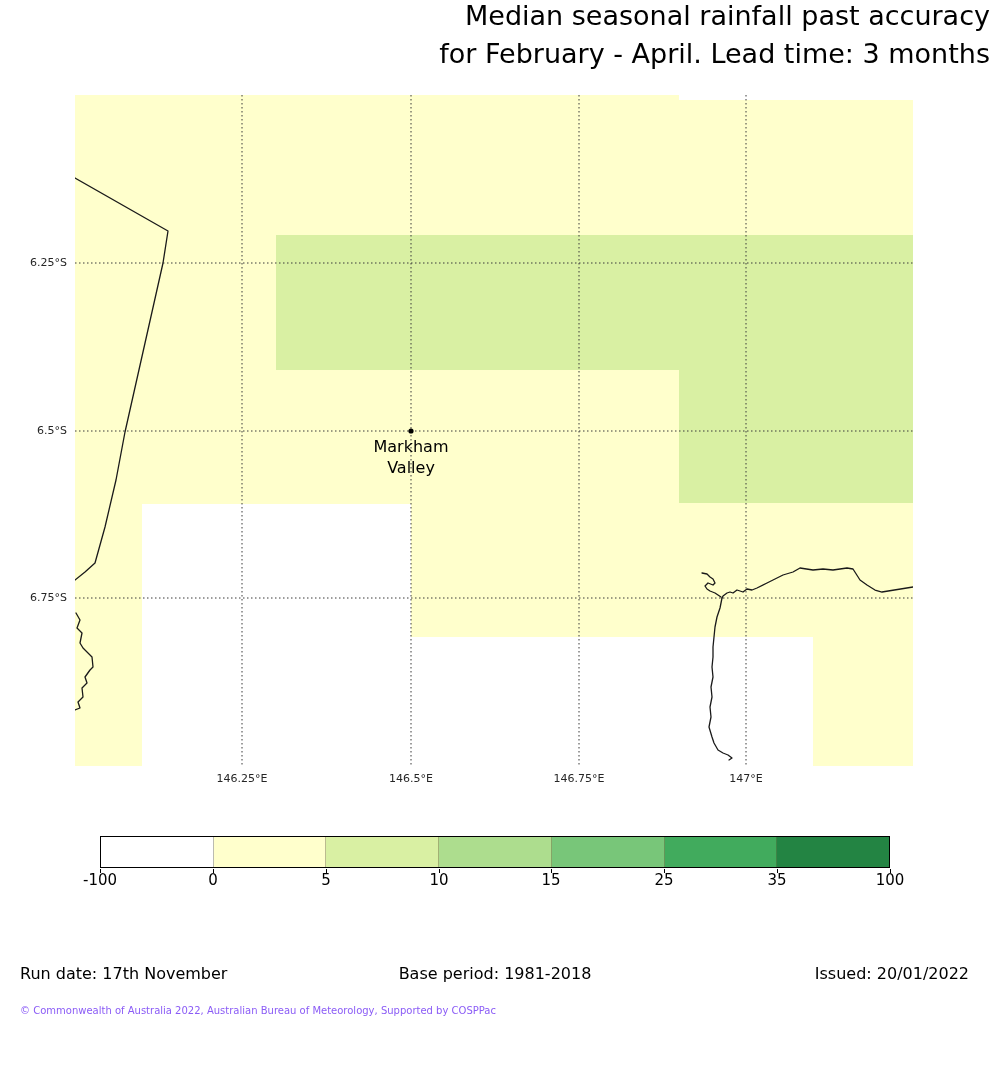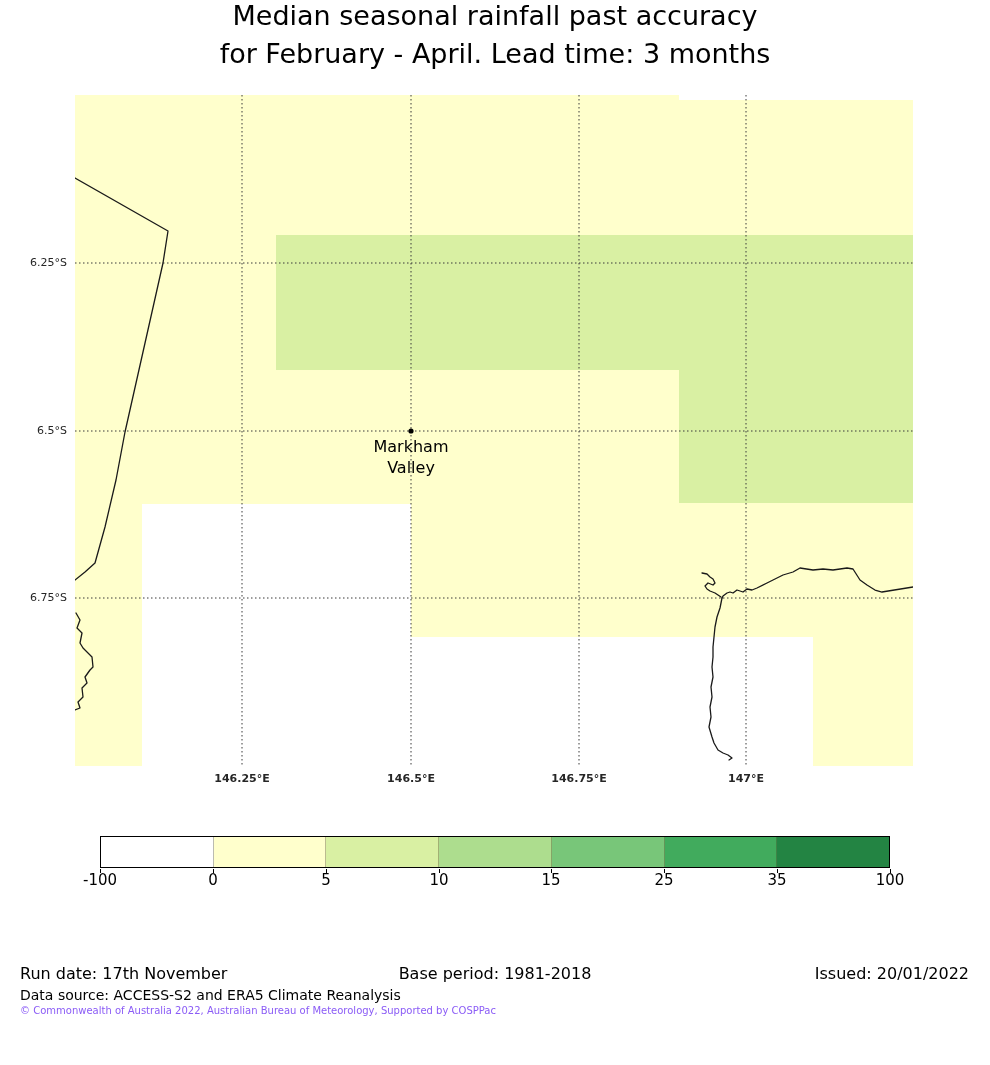--- a/index.html
+++ b/index.html
@@ -1,32 +1,32 @@
 <!DOCTYPE html>
 <html><head>
 <meta charset="utf-8">
 <style>
   * { margin:0; padding:0; box-sizing:border-box; }
   html,body { background:#ffffff; }
   body { font-family:"DejaVu Sans","Liberation Sans",sans-serif; color:#1a1a1a; }
   #page { position:relative; width:990px; height:1065px; background:#ffffff; overflow:hidden; }
 
   
-  .title { position:absolute; left:0; width:990px; text-align:center; font-size:27px; color:#000; }
+  .title { position:absolute; left:0; width:990px; text-align:right; font-size:27px; color:#000; }
   .title.l1 { top:0; }
   .title.l2 { top:38px; }
 
   
   #map { position:absolute; left:75px; top:95px; width:676px; height:671px; }
   .region { position:absolute; }
   #map svg { position:absolute; left:0; top:0; }
 
   
   .ytick { position:absolute; width:60px; text-align:right; font-size:11px; color:#262626; }
-  .xtick { position:absolute; width:90px; text-align:center; font-size:11px; color:#262626;font-weight:bold; }
+  .xtick { position:absolute; width:90px; text-align:center; font-size:11px; color:#262626; }
 
   
   .marker-label { position:absolute; text-align:center; font-size:16px; line-height:21px; color:#000; width:160px; }
 
   
   #colorbar { position:absolute; left:100px; top:836px; width:790px; height:32px; display:flex; border:1px solid #000; }
   .cb-seg { flex:1 1 0; height:100%; border-right:1px solid rgba(60,60,30,0.35); }
   .cb-seg:last-child { border-right:none; }
   .cb-tick-mark { position:absolute; top:869px; width:1px; height:4px; background:#000; }
   .cb-tick { position:absolute; top:871px; width:90px; text-align:center; font-size:15px; color:#000; }
@@ -121,16 +121,15 @@
   <div class="cb-tick" style="left:394px;">10</div>
   <div class="cb-tick" style="left:506px;">15</div>
   <div class="cb-tick" style="left:619px;">25</div>
   <div class="cb-tick" style="left:732px;">35</div>
   <div class="cb-tick" style="left:845px;">100</div>
 
 
   <div class="footer-row1 f-left">Run date: 17th November</div>
   <div class="footer-row1 f-center">Base period: 1981-2018</div>
   <div class="footer-row1 f-right">Issued: 20/01/2022</div>
-  <div class="footer-row2">Data source: ACCESS-S2 and ERA5 Climate Reanalysis</div>
   <div class="footer-row3">© Commonwealth of Australia 2022, Australian Bureau of Meteorology, Supported by COSPPac</div>
 
 </div>
 
 </body></html>

